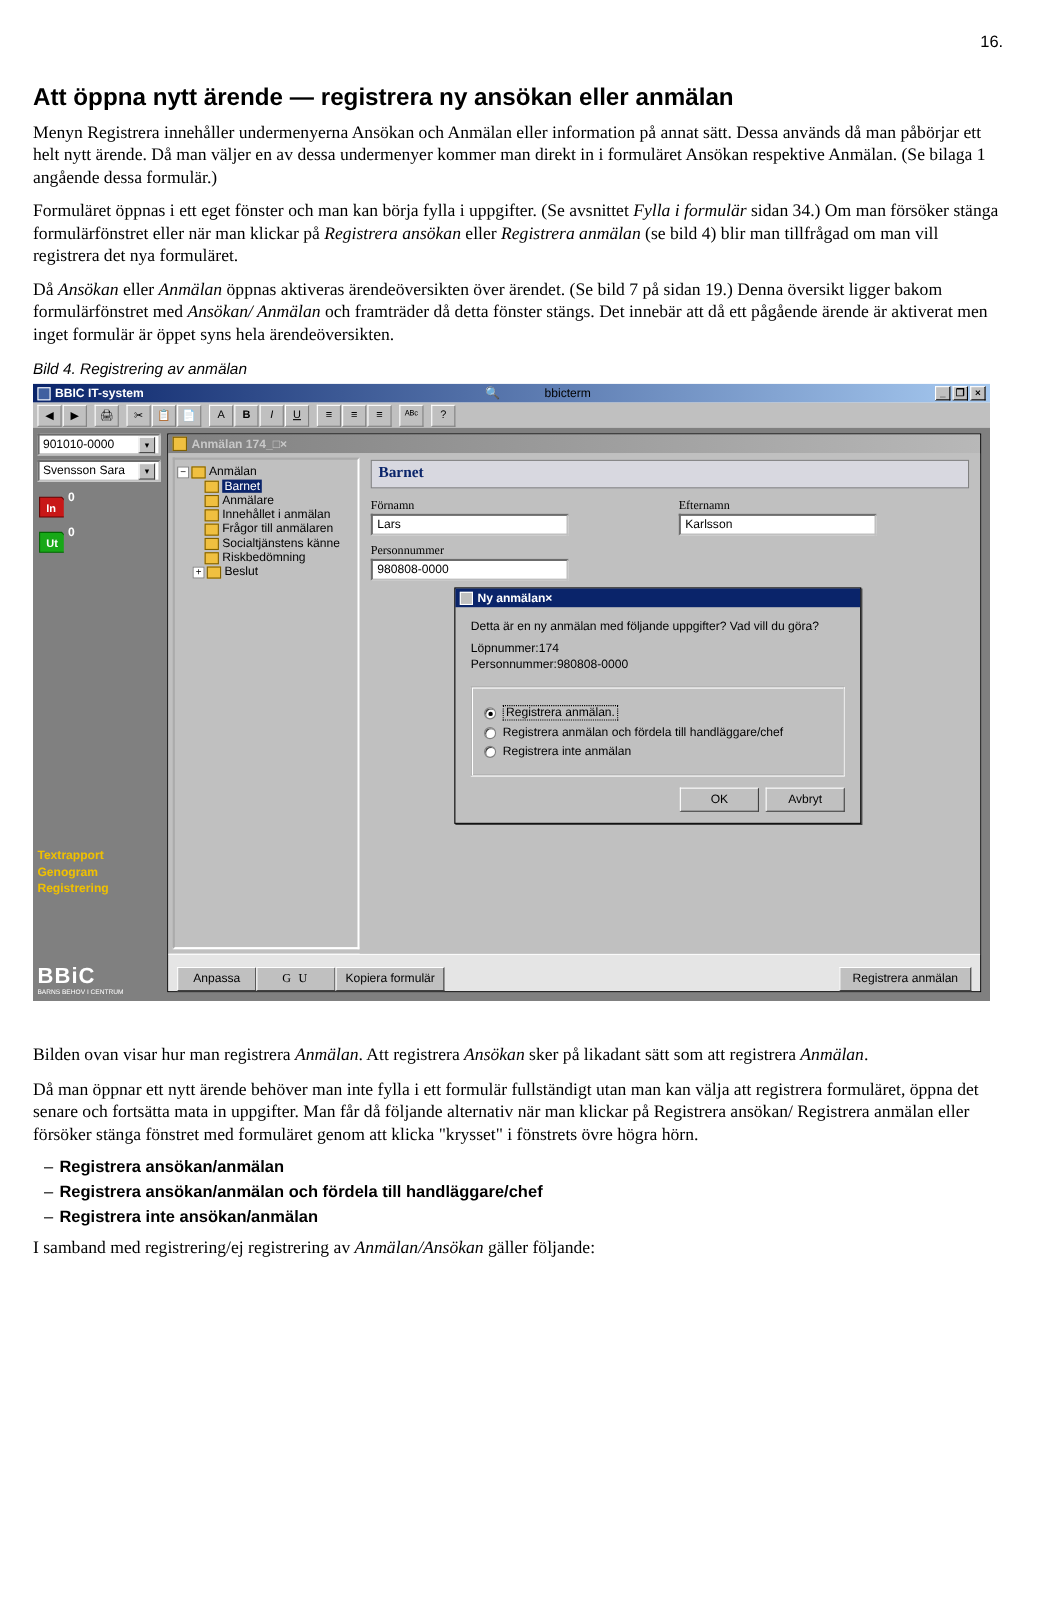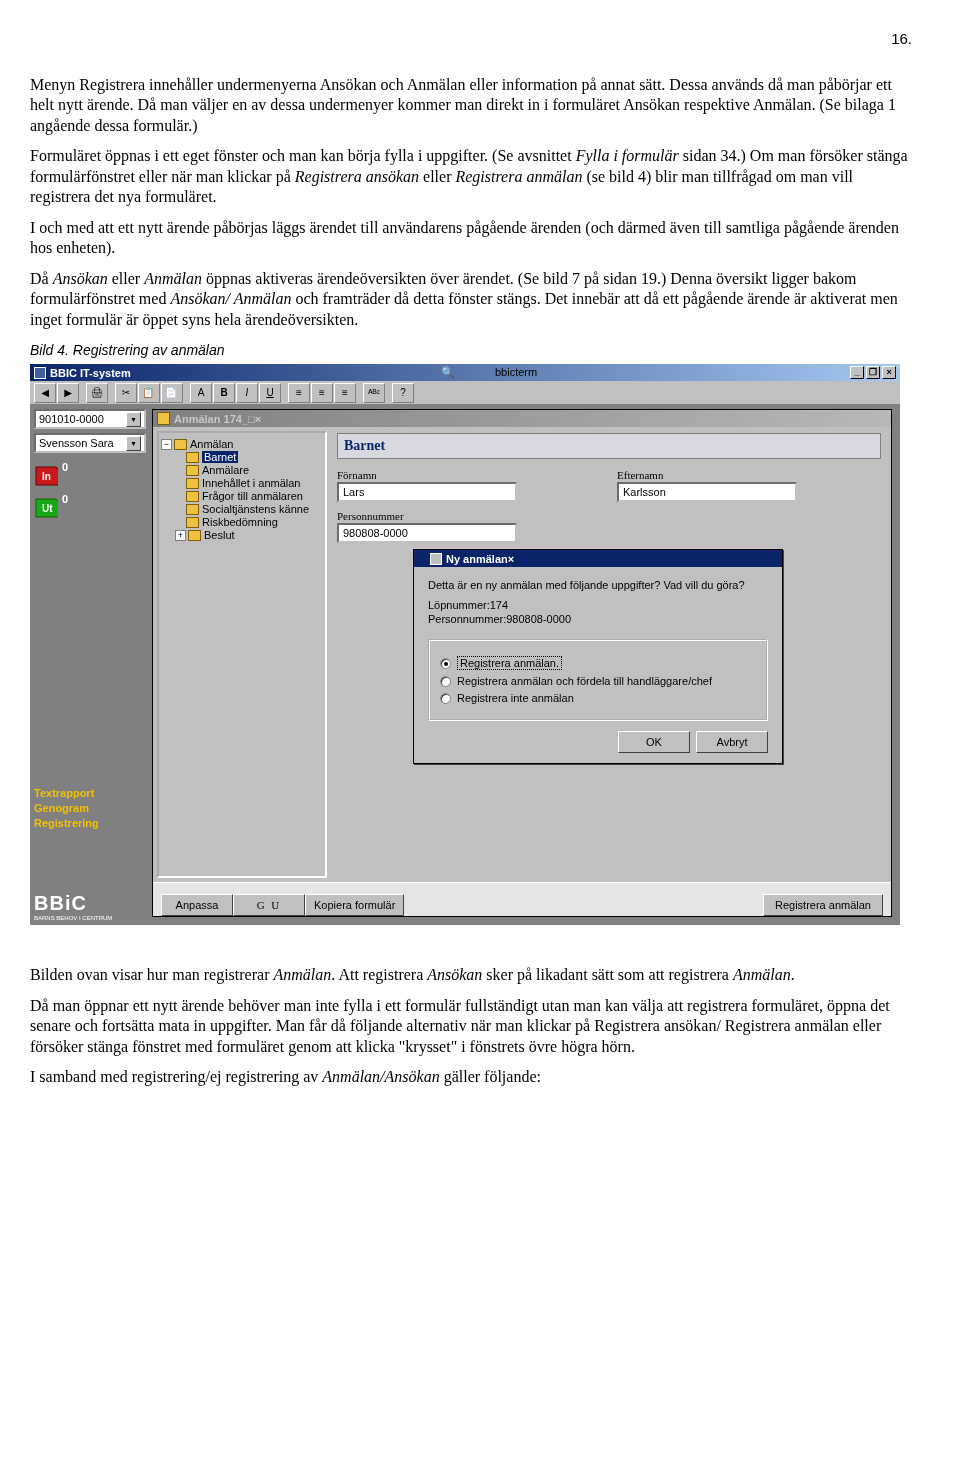--- a/index.html
+++ b/index.html
@@ -44,48 +44,48 @@
     .tn .tic { width:13px; height:11px; background:#f0c040; margin-right:3px; border:1px solid #806000; }
     .tn1 { padding-left:14px; }
     .sel { background:#0a246a; color:#fff; padding:0 2px; }
     .fpanel { flex:1; background:#c0c0c0; padding:6px 10px; position:relative; }
     .fhdr { background:#d8d8e0; border:1px solid #808080; color:#0a246a; font-weight:bold; font-size:14px; padding:4px 6px; margin-bottom:10px; font-family:"Times New Roman",serif; }
     .frow { display:flex; gap:16px; margin-bottom:8px; }
     .ffield { flex:1; }
     .flabel { font-size:11px; margin-bottom:1px;font-family:Liberation Serif, serif; }
     .finput { background:#fff; border:2px inset #c0c0c0; height:20px; padding:2px 4px; font-size:11px; width:180px; }
     .dialog { position:absolute; left:86px; top:122px; width:370px; background:#c0c0c0; border:1px solid #000; box-shadow:1px 1px 0 #404040; }
-    .dlgtitle { background:#0a246a; color:#fff; height:17px; display:flex; align-items:center; padding:0 16px; font-weight:bold; font-size:11px; }
+    .dlgtitle { background:#0a246a; color:#fff; height:17px; display:flex; align-items:center; padding:0 4px; font-weight:bold; font-size:11px; }
     .dlgbody { padding:12px 14px 10px 14px; font-size:11px; }
     .dlgbody .q { margin-bottom:8px; }
     .dlgbody .info { margin-bottom:2px; }
     .optgrp { border:2px groove #fff; margin-top:14px; padding:10px 10px; }
     .opt { display:flex; align-items:center; margin:5px 0;text-align:right; }
     .radio { width:11px; height:11px; border-radius:50%; background:#fff; border:1px solid #808080; margin-right:6px; position:relative; box-shadow:inset 1px 1px 0 #404040; }
     .radio.on::after { content:""; position:absolute; left:3px; top:3px; width:4px; height:4px; border-radius:50%; background:#000; }
     .btnrow { display:flex; justify-content:flex-end; gap:6px; margin-top:10px; }
     .btn { background:#c0c0c0; border:1px solid #fff; border-right-color:#404040; border-bottom-color:#404040; min-width:72px; height:22px; font-size:11px; text-align:center; line-height:20px; padding:0 8px; }
     .bottombar { background:#e5e5e5; height:34px; border-top:1px solid #fff; display:flex; align-items:flex-end; padding:0 8px; }
     .bottombar .sp { flex:1; }
   </style>
 </head>
 <body>
 
 <div class="page">
 
   <div class="pageno">16.</div>
 
+  <h1>Att öppna nytt ärende — registrera ny ansökan eller anmälan</h1>
 
   <p><span class="i" style="font-style:normal"></span><span>Menyn Registrera innehåller undermenyerna Ansökan och Anmälan eller information på annat sätt. Dessa används då man påbörjar ett helt nytt ärende. Då man väljer en av dessa undermenyer kommer man direkt in i formuläret Ansökan respektive Anmälan. (Se bilaga 1 angående dessa formulär.)</span></p>
 
   <p>
     <span>Formuläret öppnas i ett eget fönster och man kan börja fylla i uppgifter. (Se avsnittet </span><span class="i">Fylla i formulär</span><span> sidan 34.) Om man försöker stänga formulärfönstret eller när man klickar på </span><span class="i">Registrera ansökan</span><span> eller </span><span class="i">Registrera anmälan</span><span> (se bild 4) blir man tillfrågad om man vill registrera det nya formuläret.</span>
   </p>
 
-  <p>I och med att ett nytt ärende påbörjas läggs ärendet till användarens pågående ärenden (och därmed även till samtliga pågående ärenden hos enheten).</p>
 
   <p>
     <span>Då </span><span class="i">Ansökan</span><span> eller </span><span class="i">Anmälan</span><span> öppnas aktiveras ärendeöversikten över ärendet. (Se bild 7 på sidan 19.) Denna översikt ligger bakom formulärfönstret med </span><span class="i">Ansökan/ Anmälan</span><span> och framträder då detta fönster stängs. Det innebär att då ett pågående ärende är aktiverat men inget formulär är öppet syns hela ärendeöversikten.</span>
   </p>
 
   <div class="caption">Bild 4.  Registrering av anmälan</div>
 
   <div class="shot">
     <div class="win-title">
       <span style="width:12px;height:12px;background:#4060a0;border:1px solid #fff;margin-right:4px;"></span>
@@ -274,23 +274,28 @@
             <div class="btn" style="min-width:120px">Registrera anmälan</div>
           </div>
         </div>
       </div>
     </div>
   </div>
 
   <div style="height:40px"></div>
 
   <p>
-    <span>Bilden ovan visar hur man registrerar </span><span class="i">Anmälan</span><span>. Att registrera </span><span class="i">Ansökan</span><span> sker på likadant sätt som att registrera </span><span class="i">Anmälan</span><span>.</span>
+    <span>Bilden ovan visar hur man registrera </span><span class="i">Anmälan</span><span>. Att registrera </span><span class="i">Ansökan</span><span> sker på likadant sätt som att registrera </span><span class="i">Anmälan</span><span>.</span>
   </p>
 
   <p>Då man öppnar ett nytt ärende behöver man inte fylla i ett formulär fullständigt utan man kan välja att registrera formuläret, öppna det senare och fortsätta mata in uppgifter. Man får då följande alternativ när man klickar på Registrera ansökan/ Registrera anmälan eller försöker stänga fönstret med formuläret genom att klicka "krysset" i fönstrets övre högra hörn.</p>
 
+  <div class="bulletlist">
+    <div><span class="dash">–</span><b>Registrera ansökan/anmälan</b></div>
+    <div><span class="dash">–</span><b>Registrera ansökan/anmälan och fördela till handläggare/chef</b></div>
+    <div><span class="dash">–</span><b>Registrera inte ansökan/anmälan</b></div>
+  </div>
 
   <p>
     <span>I samband med registrering/ej registrering av </span><span class="i">Anmälan/Ansökan</span><span> gäller följande:</span>
   </p>
 
 </div>
 
 </body></html>

